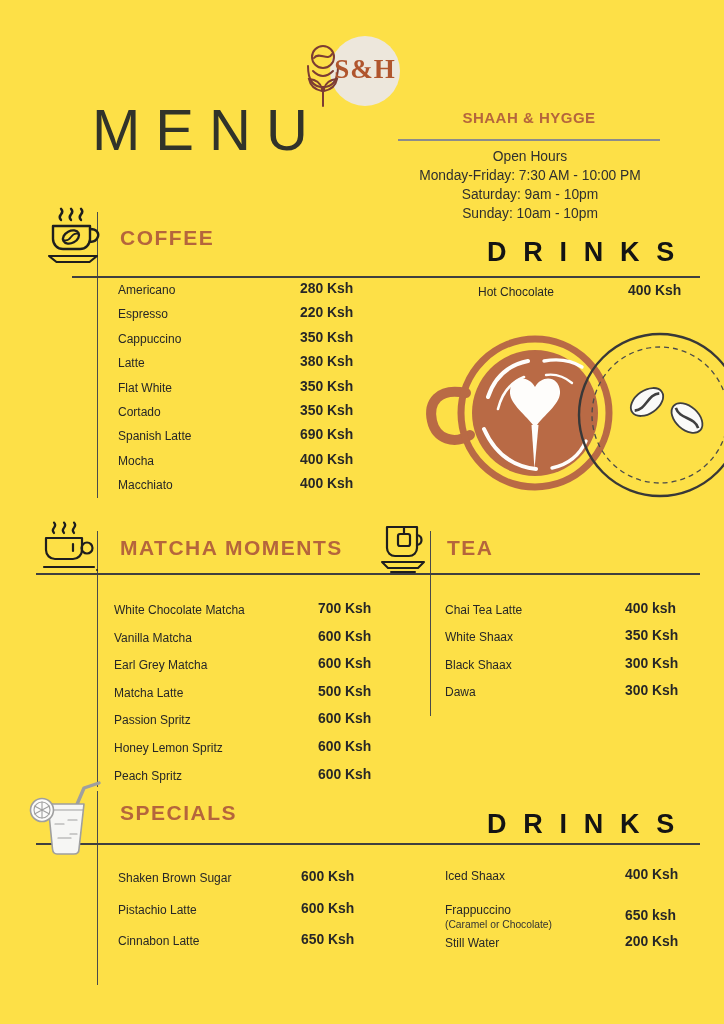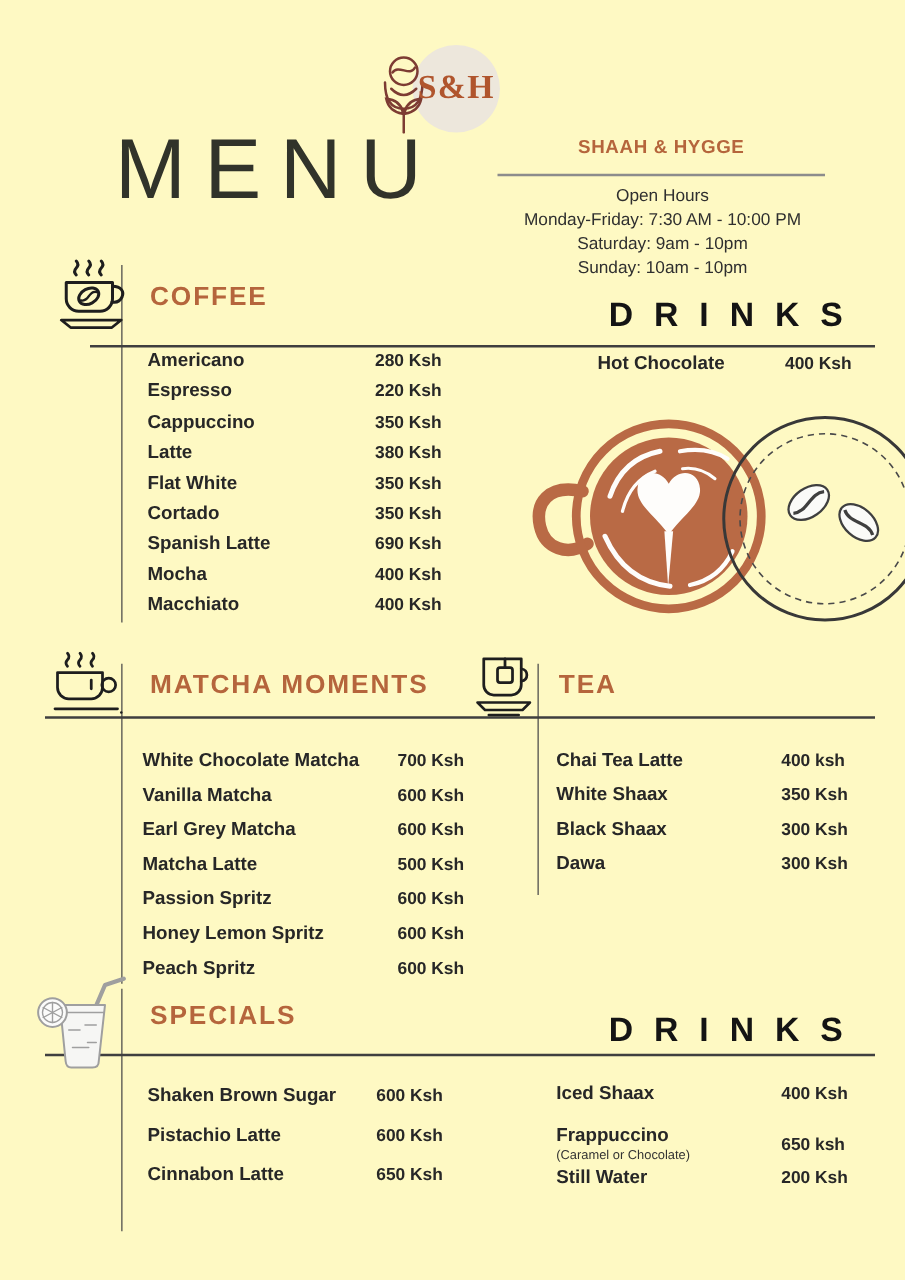--- a/index.html
+++ b/index.html
@@ -1,40 +1,40 @@
 <!DOCTYPE html>
 <html><head>
 <meta charset="utf-8">
 <style>
   html,body{margin:0;padding:0;background:#ffffff;}
   .page{
-    position:relative;width:724px;height:1024px;background:#fef9c3;overflow:hidden;
+    position:relative;width:724px;height:1024px;background:#fde047;overflow:hidden;
     font-family:"Liberation Sans",sans-serif;color:#262626;
   }
   
   .logo-circle{position:absolute;left:330px;top:36px;width:70px;height:70px;border-radius:50%;background:#ede7dc;}
   .logo-monogram{position:absolute;left:330px;top:54px;width:70px;text-align:center;
     font-family:"Liberation Serif",serif;font-size:27px;font-weight:bold;color:#b0552d;letter-spacing:1px;}
   .rose{position:absolute;left:301px;top:41px;}
-  .menu-title{position:absolute;left:92px;top:96px;font-size:68px;letter-spacing:15px;color:#31332a;font-weight:400;}
+  .menu-title{position:absolute;left:92px;top:96px;font-size:58px;letter-spacing:15px;color:#31332a;font-weight:400;}
   .brand-name{position:absolute;left:398px;top:109px;width:262px;text-align:center;
     font-size:15px;font-weight:bold;color:#b5653c;letter-spacing:0.5px;}
   .brand-rule{position:absolute;left:398px;top:139px;width:262px;height:2px;background:#8c8c8c;}
   .hours{position:absolute;left:360px;top:147px;width:340px;text-align:center;
     font-size:13.8px;line-height:19px;color:#2f2f2f;font-weight:500;}
   
   .rule-h{position:absolute;height:1.6px;background:#3f3f3f;}
   .rule-v{position:absolute;width:1.6px;background:#4a4a4a;}
   
   .sec-title{position:absolute;font-size:21px;font-weight:bold;color:#b5653c;letter-spacing:1.5px;}
   .drinks-title{position:absolute;font-size:27px;font-weight:bold;color:#141414;letter-spacing:0.62em;white-space:nowrap;}
   
   .menu-list{position:absolute;list-style:none;margin:0;padding:0;}
   .menu-list li{position:relative;}
-  .item-name{font-size:15px;font-weight:700;color:#272727;white-space:nowrap;}
+  .item-name{font-size:12px;font-weight:400;color:#272727;white-space:nowrap;}
   .item-note{display:block;font-size:10.3px;font-weight:500;color:#333;margin-top:1px;}
   .item-price{position:absolute;top:0;font-size:13.9px;font-weight:600;color:#272727;white-space:nowrap;}
   .list-coffee li{height:24.4px;} .list-coffee .item-price{left:182px;}
   .list-hot li{height:24px;}      .list-hot .item-price{left:150px;}
   .list-matcha li{height:27.6px;} .list-matcha .item-price{left:183px;margin-left:21px;}
   .list-tea li{height:27.4px;}    .list-tea .item-price{left:180px;}
   .list-specials li{height:31.6px;} .list-specials .item-price{left:183px;}
   .list-drinksb li{height:33.6px;}  .list-drinksb .item-price{left:180px;}
   .list-drinksb li.with-note .item-price{top:7px;}
   .icon{position:absolute;}

